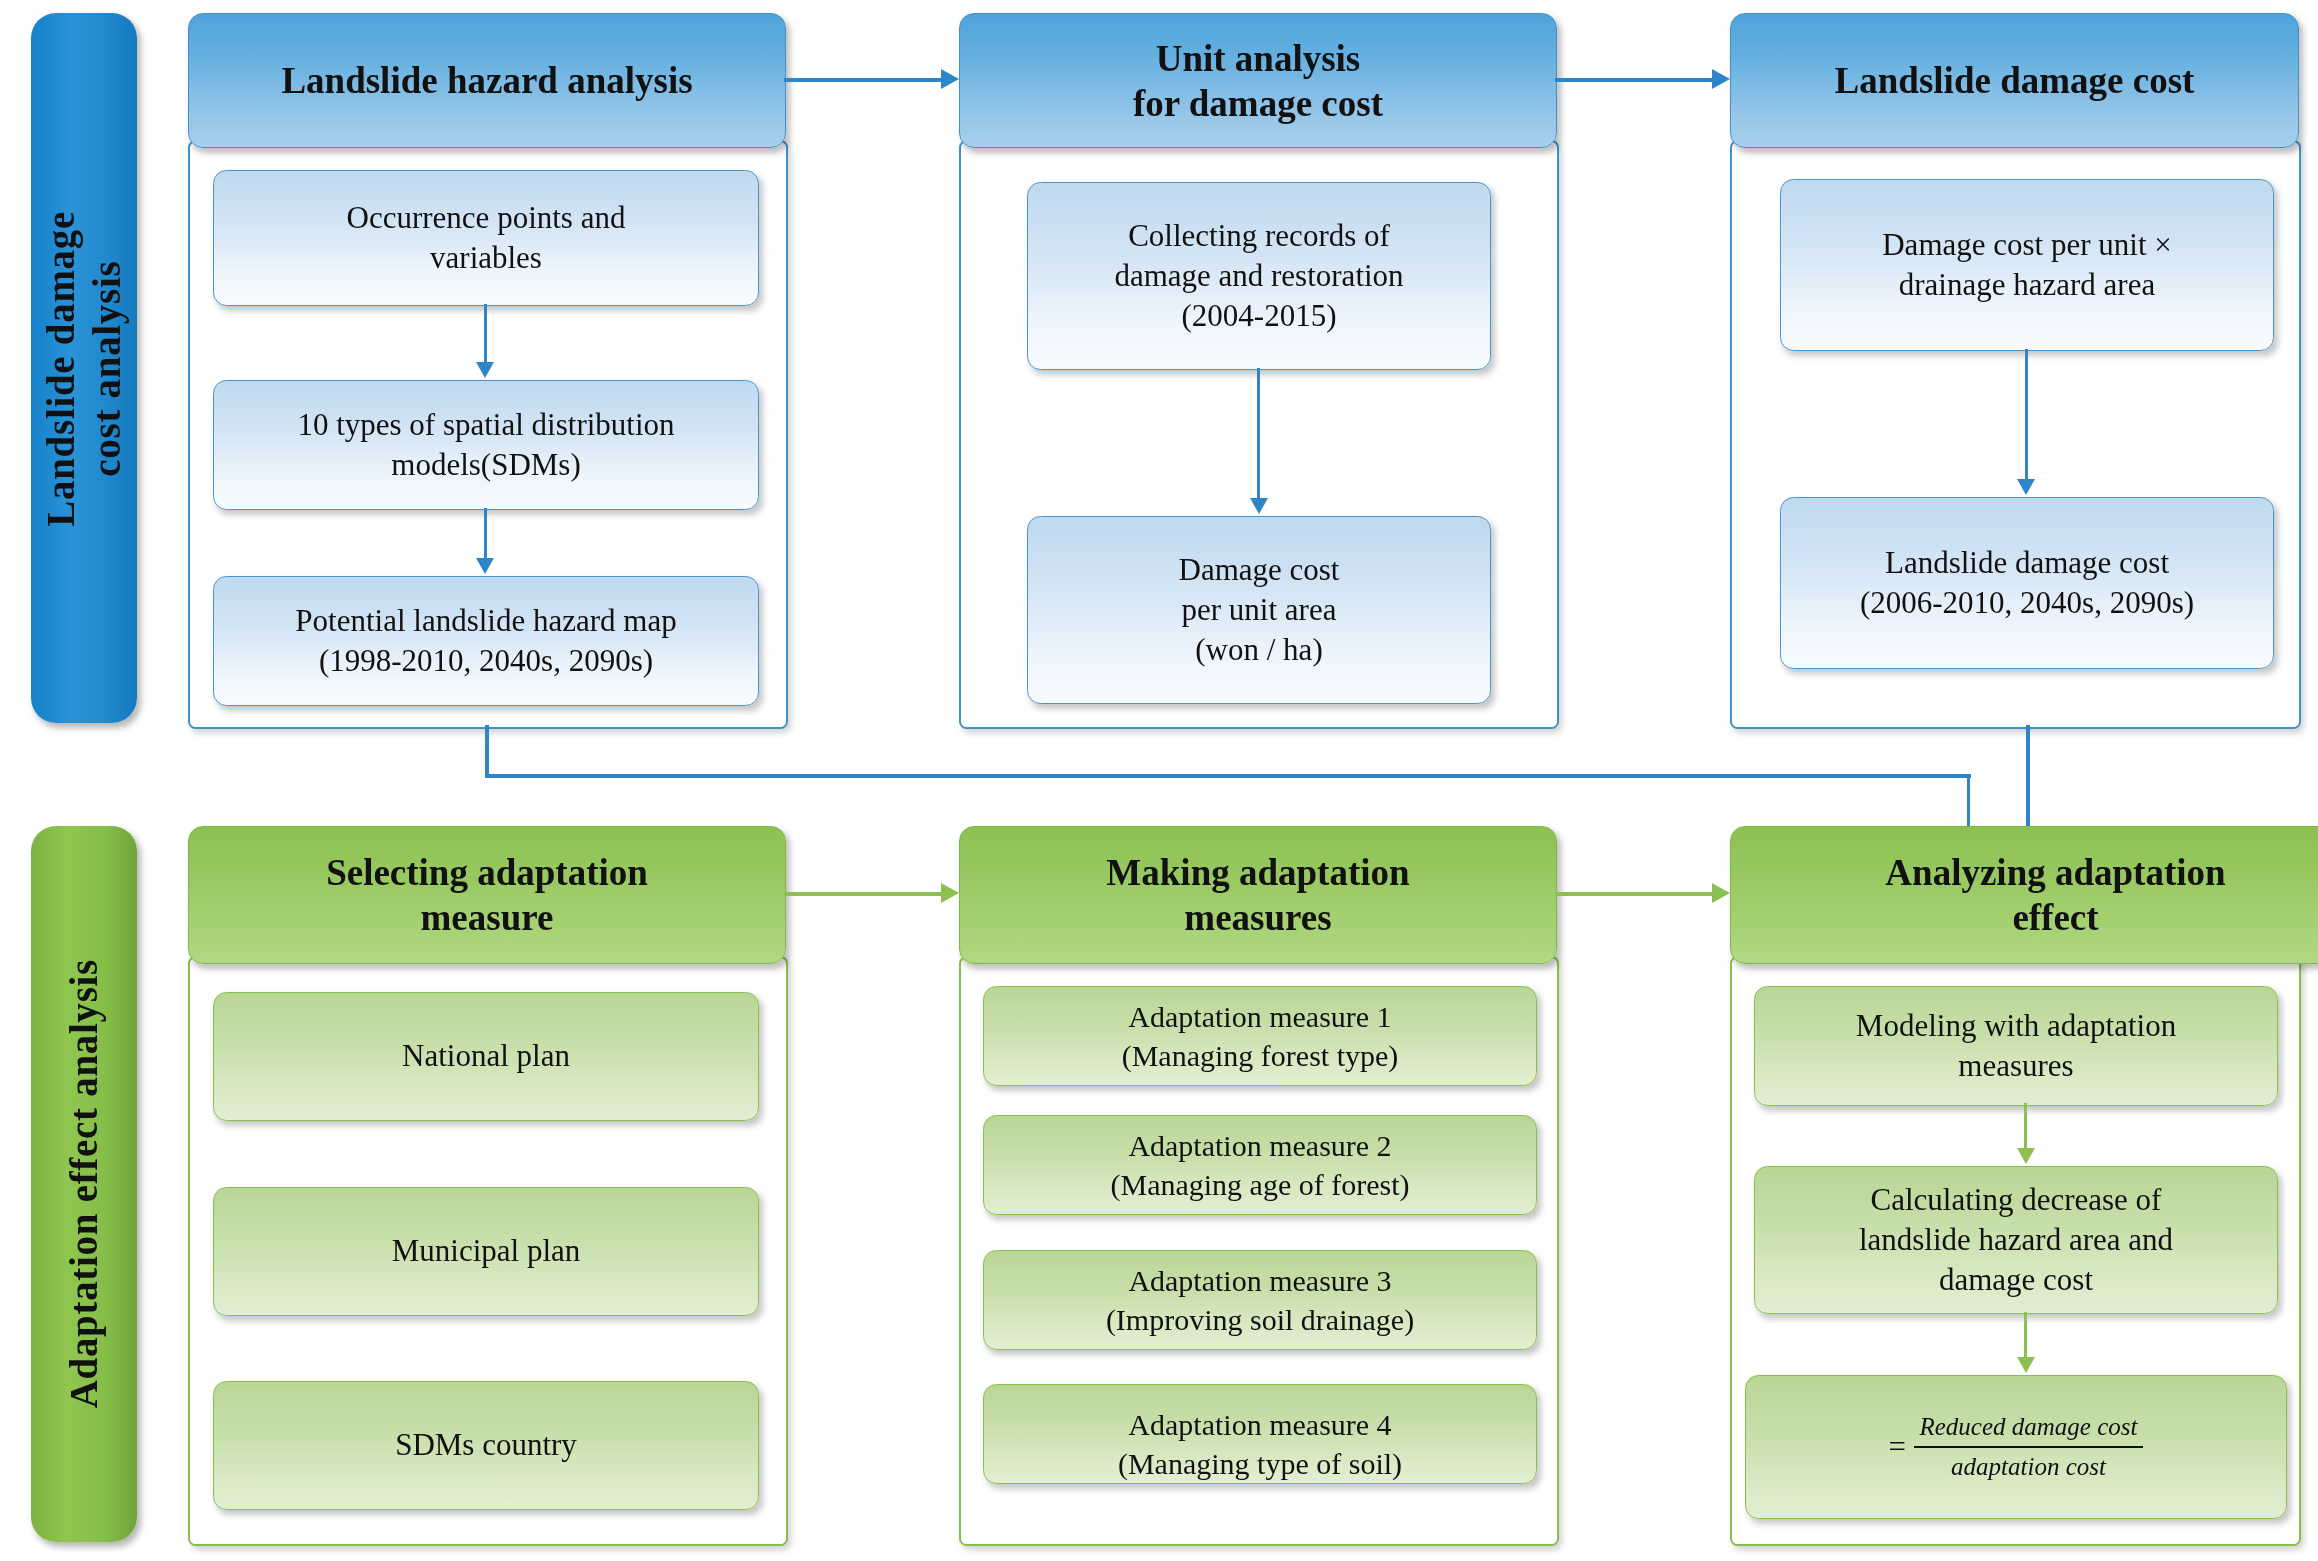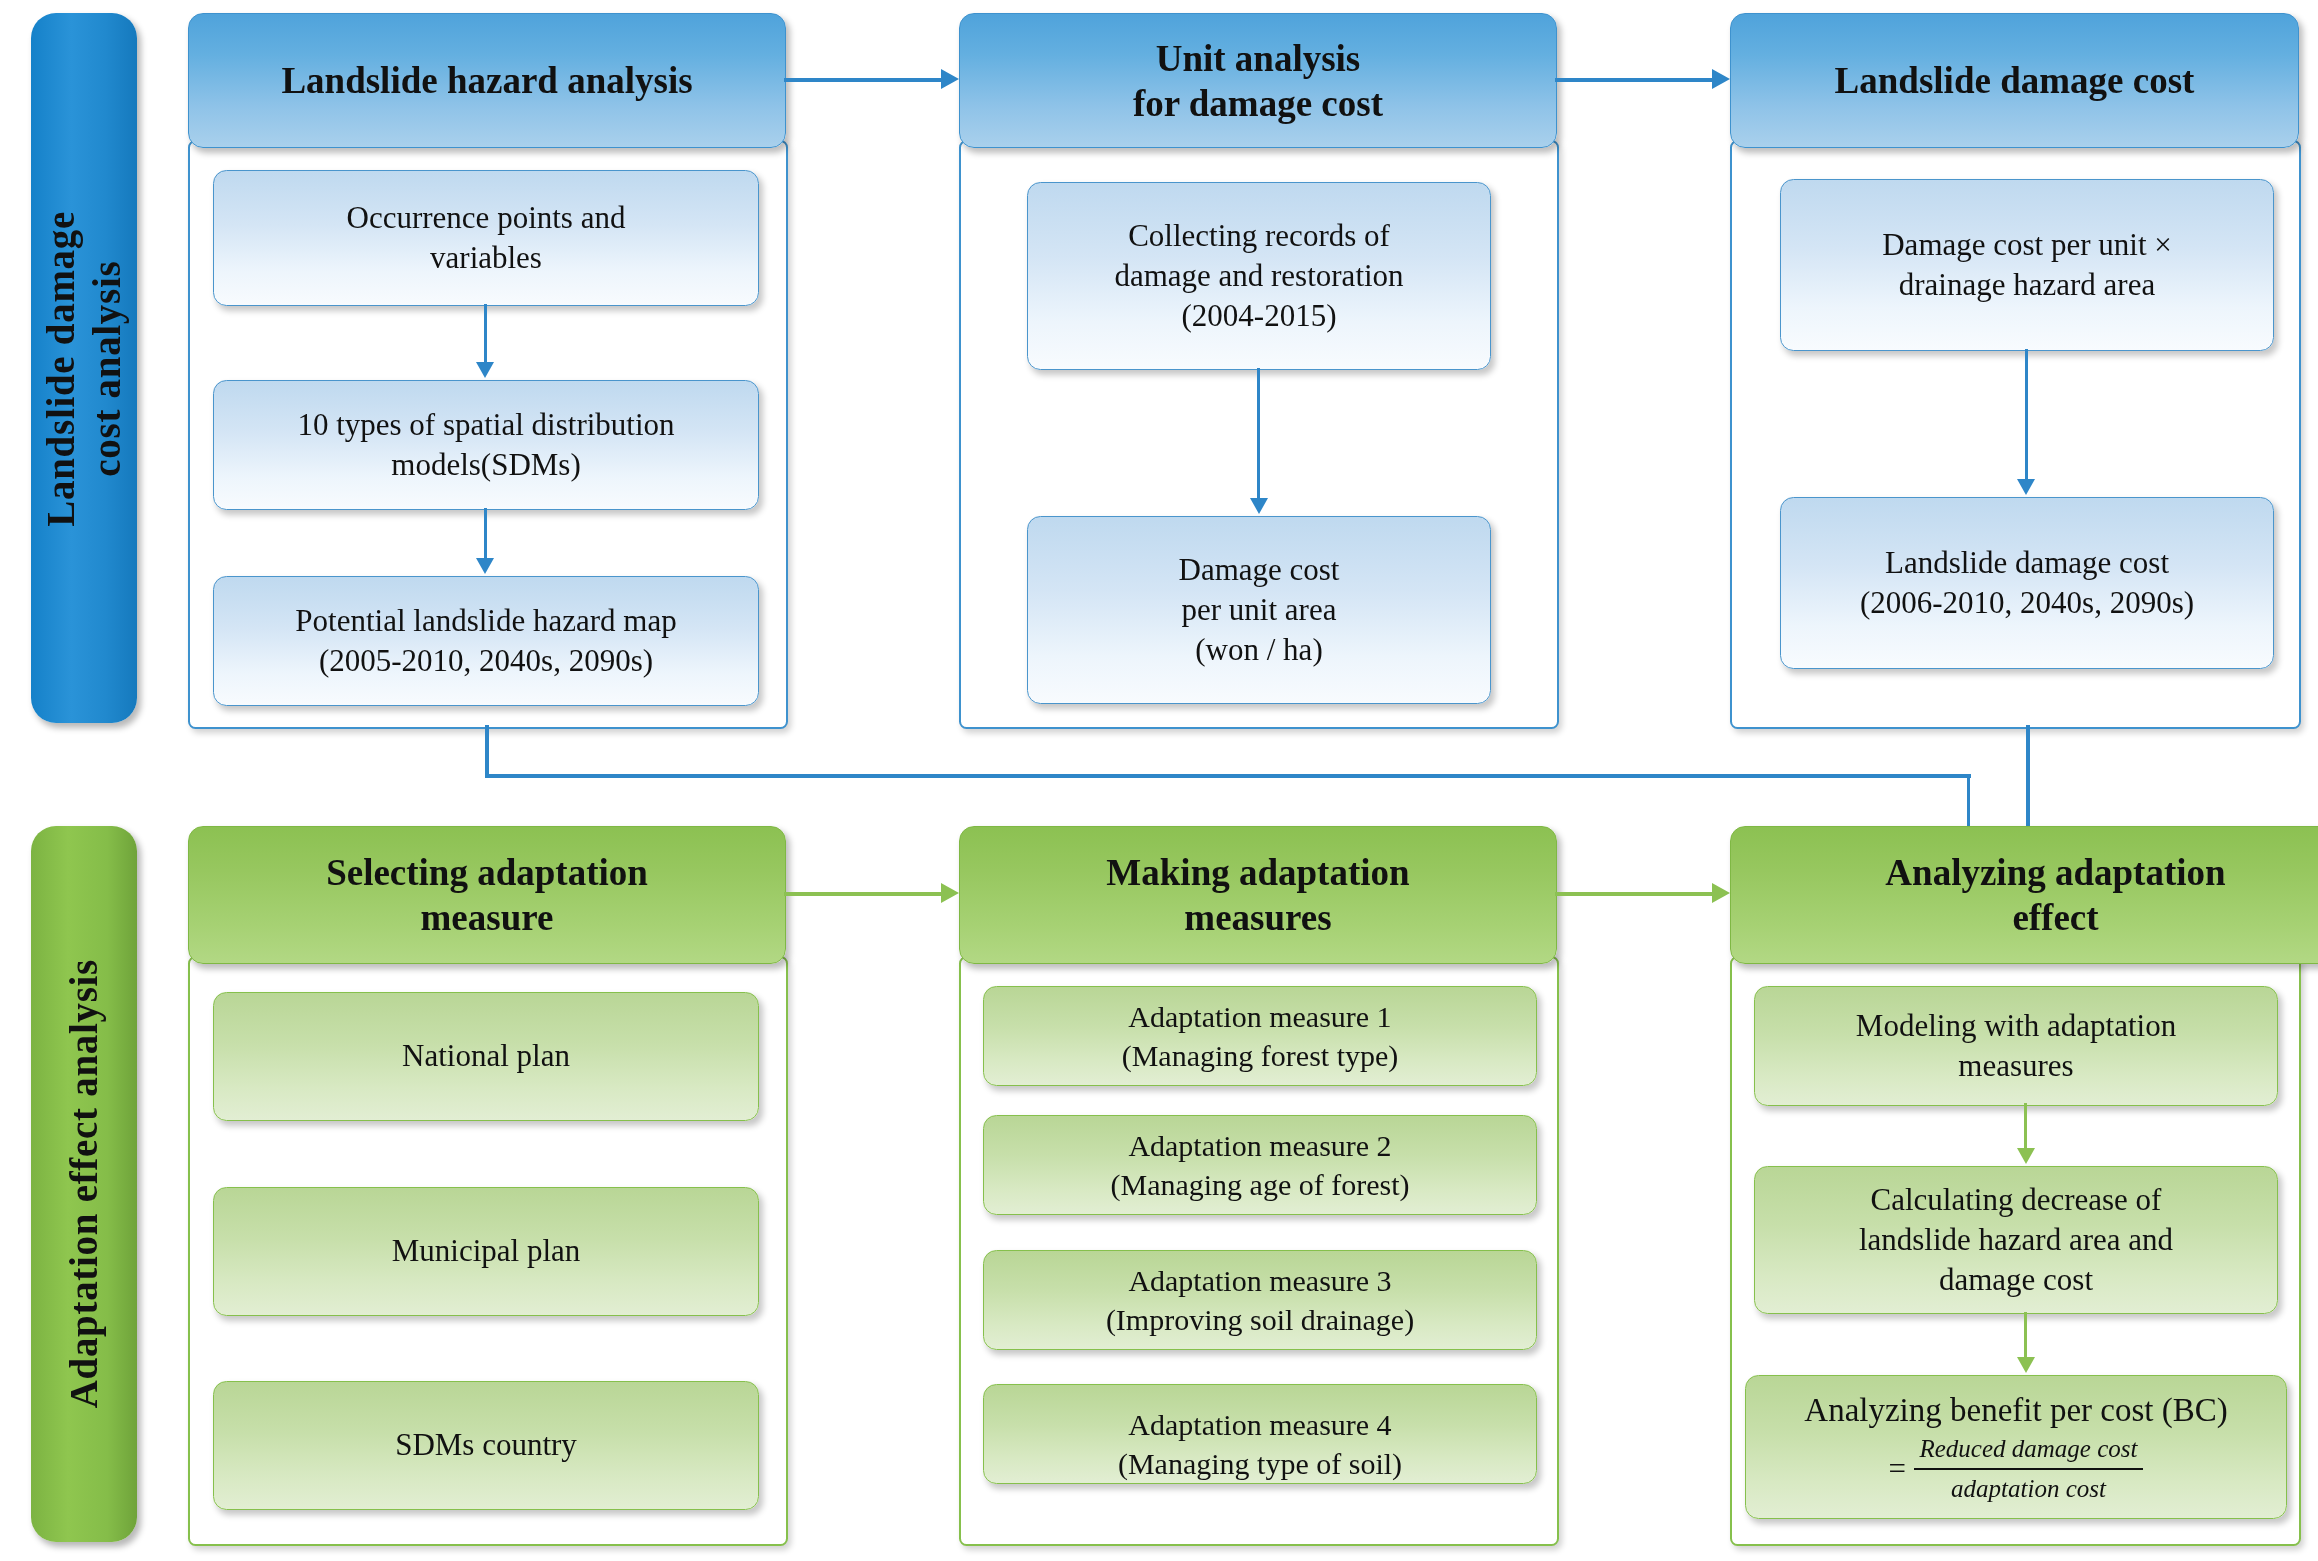--- a/index.html
+++ b/index.html
@@ -138,21 +138,21 @@
 
 <div class="abs item blue" style="left:213px;top:380px;width:544px;height:128px;font-size:31px;">
   <span>10 types of spatial distribution
 models(SDMs)</span>
 </div>
 <div class="ln ln-v-thin-blue" style="left:484px;top:508px;height:51px;"></div>
 <div class="arr-d-blue-sm" style="left:476px;top:558px;"></div>
 
 <div class="abs item blue" style="left:213px;top:576px;width:544px;height:128px;font-size:31px;">
   <span>Potential landslide hazard map
-(2005-2010,  2040s, 2090s)</span>
+(1998-2010,  2040s, 2090s)</span>
 </div>
 
 <div class="ln ln-h-blue" style="left:784px;top:78px;width:163px;"></div>
 <div class="arr-r-blue" style="left:941px;top:69px;"></div>
 
 <div class="abs group-body blue" style="left:959px;top:140px;width:596px;height:585px;"></div>
 <div class="abs header blue" style="left:959px;top:13.4px;width:596px;height:133px;font-size:37px;">
   <span>Unit analysis
 for damage cost</span>
 </div>
@@ -263,21 +263,20 @@
 
 <div class="abs item green" style="left:1754px;top:1166px;width:522px;height:146px;font-size:31px;">
   <span>Calculating decrease of
 landslide hazard area and
 damage cost</span>
 </div>
 <div class="ln ln-v-thin-green" style="left:2024px;top:1312px;height:46px;"></div>
 <div class="arr-d-green-sm" style="left:2017px;top:1357px;"></div>
 
 <div class="abs item green" style="left:1745px;top:1375px;width:540px;height:142px;flex-direction:column;gap:1.5px;">
-  <div style="font-size:33px;">Analyzing benefit per cost (BC)</div>
   <div class="formula" style="font-size:25px;">
     <span style="font-size:31px;font-style:normal;">=</span>
     <span class="frac">
       <span class="num">Reduced damage cost</span>
       <span class="den">adaptation cost</span>
     </span>
   </div>
 </div>
 
 

